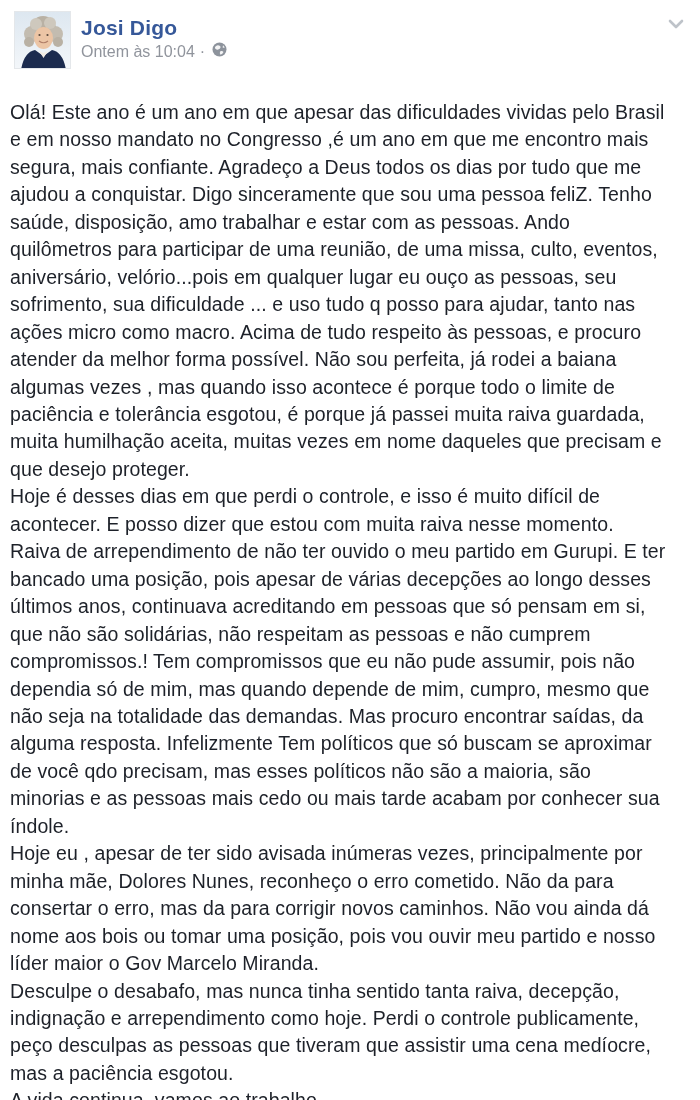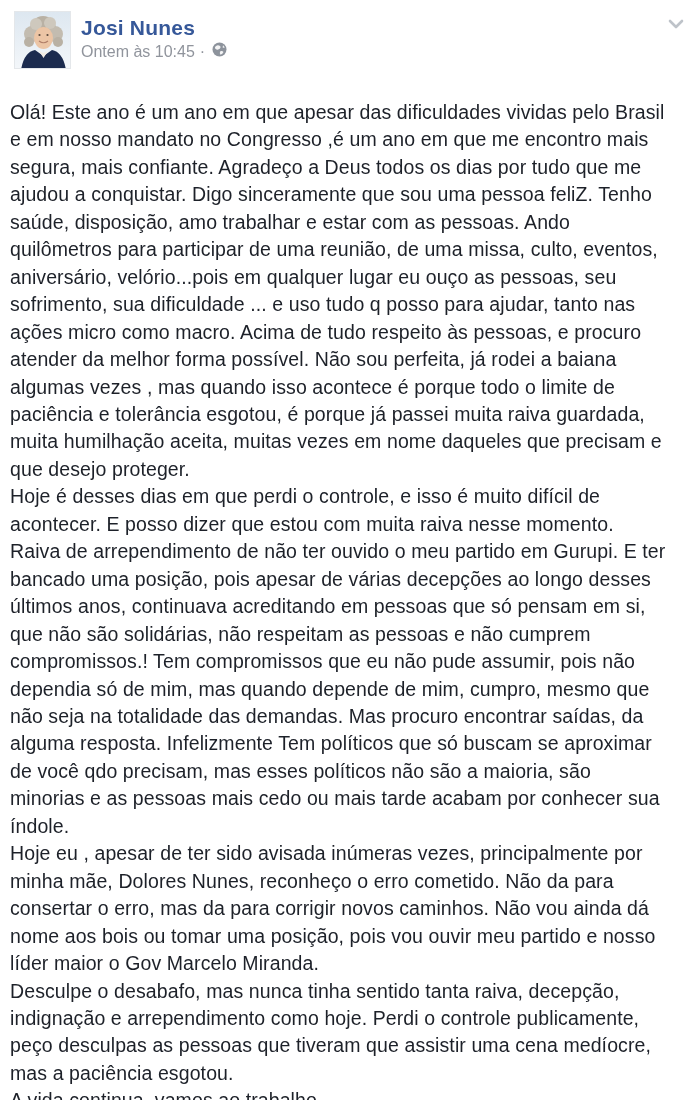--- a/index.html
+++ b/index.html
@@ -79,23 +79,23 @@
         <path d="M24 29 q4.5 3.5 9 0" stroke="#b2806a" stroke-width="1.2" fill="none"></path>
         <circle cx="24.5" cy="23" r="1.1" fill="#5a4a3e"></circle>
         <circle cx="32.5" cy="23" r="1.1" fill="#5a4a3e"></circle>
 
         <path d="M6 58 Q9 40 20 38 L28.5 44 L37 38 Q48 40 51 58 Z" fill="#1c2b4e"></path>
         <path d="M24 39 L28.5 46 L33 39 L28.5 41 Z" fill="#f2ece4"></path>
       </svg>
     </div>
 
     <div class="header-info">
-      <a class="author-name">Josi Nunes</a>
+      <a class="author-name">Josi Digo</a>
       <div class="meta-row">
-        <span class="ts">Ontem às 10:45</span>
+        <span class="ts">Ontem às 10:04</span>
         <span>·</span>
         <span class="globe">
           <svg width="15" height="15" viewBox="0 0 15 15">
             <circle cx="7.5" cy="7.5" r="7" fill="#8d939c"></circle>
             <path d="M3 5 q2 -2.5 4 -1.5 q2.5 1 1 3 q-1.5 1.5 -3.5 1 q-2 -0.8 -1.5 -2.5 Z" fill="#ffffff" opacity="0.9"></path>
             <path d="M8.5 9 q2 -0.5 3 1 q-0.8 2.2 -3 2.8 q-1.5 -1.8 0 -3.8 Z" fill="#ffffff" opacity="0.9"></path>
             <path d="M11 3.2 q1.5 1 1.6 2.8 l-2 -0.4 Z" fill="#ffffff" opacity="0.85"></path>
           </svg>
         </span>
       </div>

